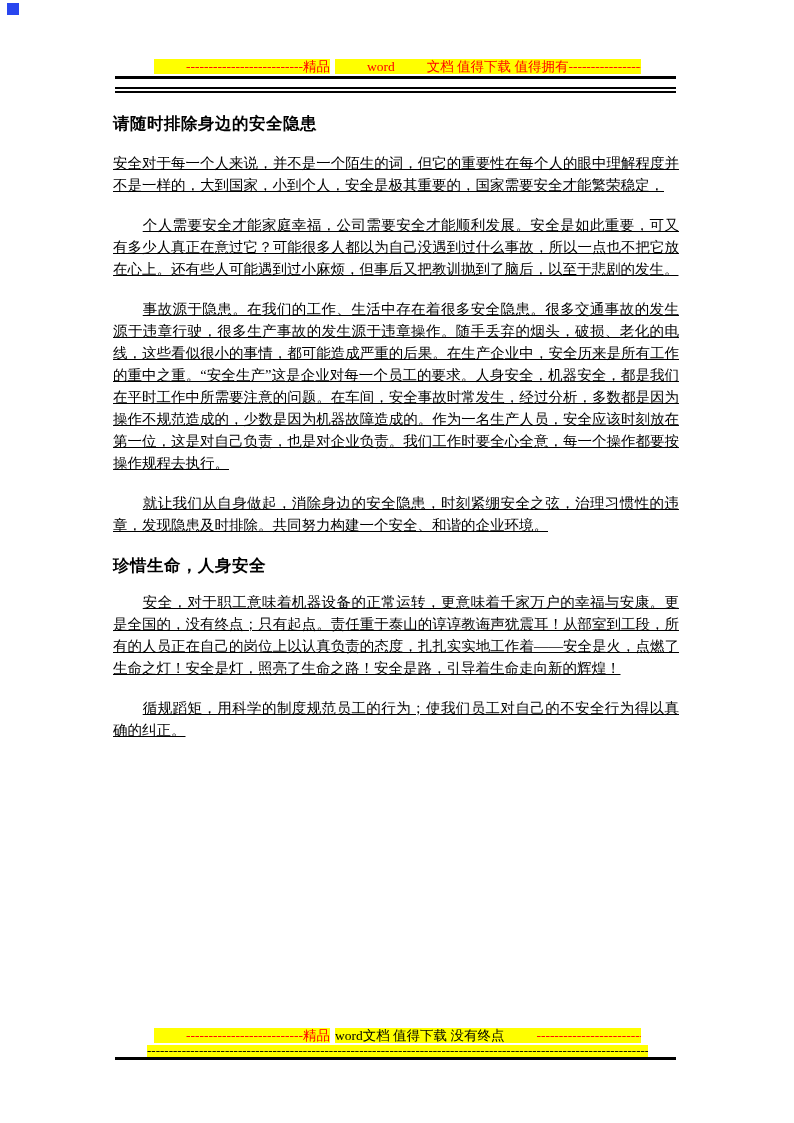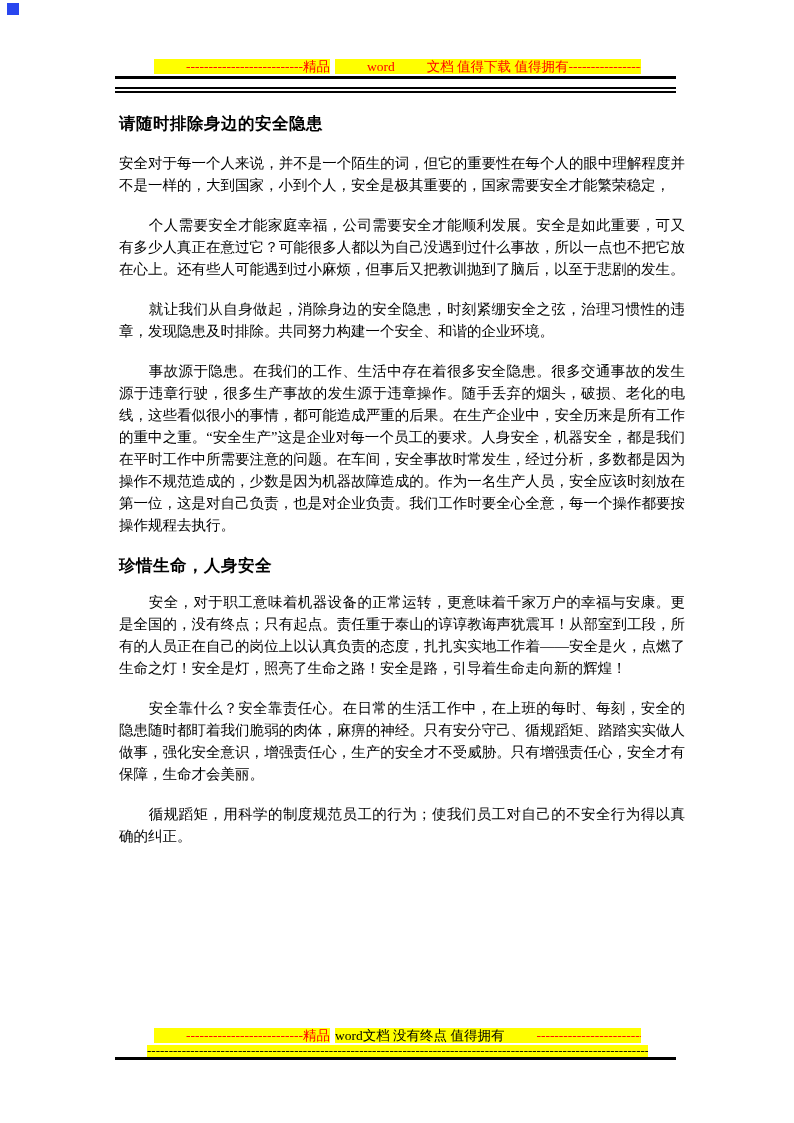--- a/index.html
+++ b/index.html
@@ -15,29 +15,29 @@
   .band .gap{display:inline-block;width:5px;height:1px;}
   .header-band{left:154px;top:57px;width:487px;height:19px;}
   .footer-band1{left:154px;top:1027px;width:487px;height:18px;line-height:18px;}
   .footer-band2{left:147px;top:1045px;width:501px;height:13px;line-height:12px;font-size:13px;}
   .hr-single{position:absolute;left:115px;width:561px;height:3px;background:#000;}
   .header-rule{top:76px;}
   .footer-rule{top:1057px;}
   .hr-double{position:absolute;left:115px;top:87px;width:561px;}
   .hr-double .bar{height:2px;background:#000;}
   .hr-double .space{height:2px;background:#fff;}
-  .content{position:absolute;left:119px;top:112px;width:566px;}
+  .content{position:absolute;left:113px;top:112px;width:566px;}
   .doc-heading{
     font-size:16.5px;font-weight:bold;line-height:23px;margin:0 0 17px 0;
     letter-spacing:0.5px;
   }
   .doc-heading:not(:first-child){margin-top:8px;margin-bottom:14px;}
   .doc-para{
     font-size:14.5px;line-height:22px;margin:0 0 18px 0;
-    text-align:justify;text-justify:inter-ideograph;word-break:break-all;
+    text-align:justify;text-justify:inter-ideograph;word-break:break-all;text-decoration:underline;
   }
   .doc-para.indent{text-indent:2.05em;}
 </style>
 </head>
 <body>
 
 <div class="page">
 
   <div class="corner-marker"></div>
 
@@ -48,27 +48,26 @@
   <div class="hr-double">
     <div class="bar"></div>
     <div class="space"></div>
     <div class="bar"></div>
   </div>
 
   <div class="content">
       <div class="doc-heading">请随时排除身边的安全隐患</div>
       <p class="doc-para">安全对于每一个人来说，并不是一个陌生的词，但它的重要性在每个人的眼中理解程度并不是一样的，大到国家，小到个人，安全是极其重要的，国家需要安全才能繁荣稳定，</p>
       <p class="doc-para indent">个人需要安全才能家庭幸福，公司需要安全才能顺利发展。安全是如此重要，可又有多少人真正在意过它？可能很多人都以为自己没遇到过什么事故，所以一点也不把它放在心上。还有些人可能遇到过小麻烦，但事后又把教训抛到了脑后，以至于悲剧的发生。</p>
+      <p class="doc-para indent">事故源于隐患。在我们的工作、生活中存在着很多安全隐患。很多交通事故的发生源于违章行驶，很多生产事故的发生源于违章操作。随手丢弃的烟头，破损、老化的电线，这些看似很小的事情，都可能造成严重的后果。在生产企业中，安全历来是所有工作的重中之重。“安全生产”这是企业对每一个员工的要求。人身安全，机器安全，都是我们在平时工作中所需要注意的问题。在车间，安全事故时常发生，经过分析，多数都是因为操作不规范造成的，少数是因为机器故障造成的。作为一名生产人员，安全应该时刻放在第一位，这是对自己负责，也是对企业负责。我们工作时要全心全意，每一个操作都要按操作规程去执行。</p>
       <p class="doc-para indent">就让我们从自身做起，消除身边的安全隐患，时刻紧绷安全之弦，治理习惯性的违章，发现隐患及时排除。共同努力构建一个安全、和谐的企业环境。</p>
-      <p class="doc-para indent">事故源于隐患。在我们的工作、生活中存在着很多安全隐患。很多交通事故的发生源于违章行驶，很多生产事故的发生源于违章操作。随手丢弃的烟头，破损、老化的电线，这些看似很小的事情，都可能造成严重的后果。在生产企业中，安全历来是所有工作的重中之重。“安全生产”这是企业对每一个员工的要求。人身安全，机器安全，都是我们在平时工作中所需要注意的问题。在车间，安全事故时常发生，经过分析，多数都是因为操作不规范造成的，少数是因为机器故障造成的。作为一名生产人员，安全应该时刻放在第一位，这是对自己负责，也是对企业负责。我们工作时要全心全意，每一个操作都要按操作规程去执行。</p>
       <div class="doc-heading">珍惜生命，人身安全</div>
       <p class="doc-para indent">安全，对于职工意味着机器设备的正常运转，更意味着千家万户的幸福与安康。更是全国的，没有终点；只有起点。责任重于泰山的谆谆教诲声犹震耳！从部室到工段，所有的人员正在自己的岗位上以认真负责的态度，扎扎实实地工作着——安全是火，点燃了生命之灯！安全是灯，照亮了生命之路！安全是路，引导着生命走向新的辉煌！</p>
-      <p class="doc-para indent">安全靠什么？安全靠责任心。在日常的生活工作中，在上班的每时、每刻，安全的隐患随时都盯着我们脆弱的肉体，麻痹的神经。只有安分守己、循规蹈矩、踏踏实实做人做事，强化安全意识，增强责任心，生产的安全才不受威胁。只有增强责任心，安全才有保障，生命才会美丽。</p>
       <p class="doc-para indent">循规蹈矩，用科学的制度规范员工的行为；使我们员工对自己的不安全行为得以真确的纠正。</p>
     </div>
 
-  <div class="band footer-band1"><span class="hl red">--------------------------精品</span><span class="gap"></span><span class="hl blk">word</span><span class="hl blk">文档 没有终点 值得拥有</span><span class="hl red">----------------------------------------------------------------------</span></div>
+  <div class="band footer-band1"><span class="hl red">--------------------------精品</span><span class="gap"></span><span class="hl blk">word</span><span class="hl blk">文档 值得下载 没有终点</span><span class="hl red">----------------------------------------------------------------------</span></div>
 
   <div class="band footer-band2"><span class="hl blk">----------------------------------------------------------------------------------------------------------------------------------------------------------------</span></div>
 
   <div class="hr-single footer-rule"></div>
 
 </div>
 
 </body></html>

